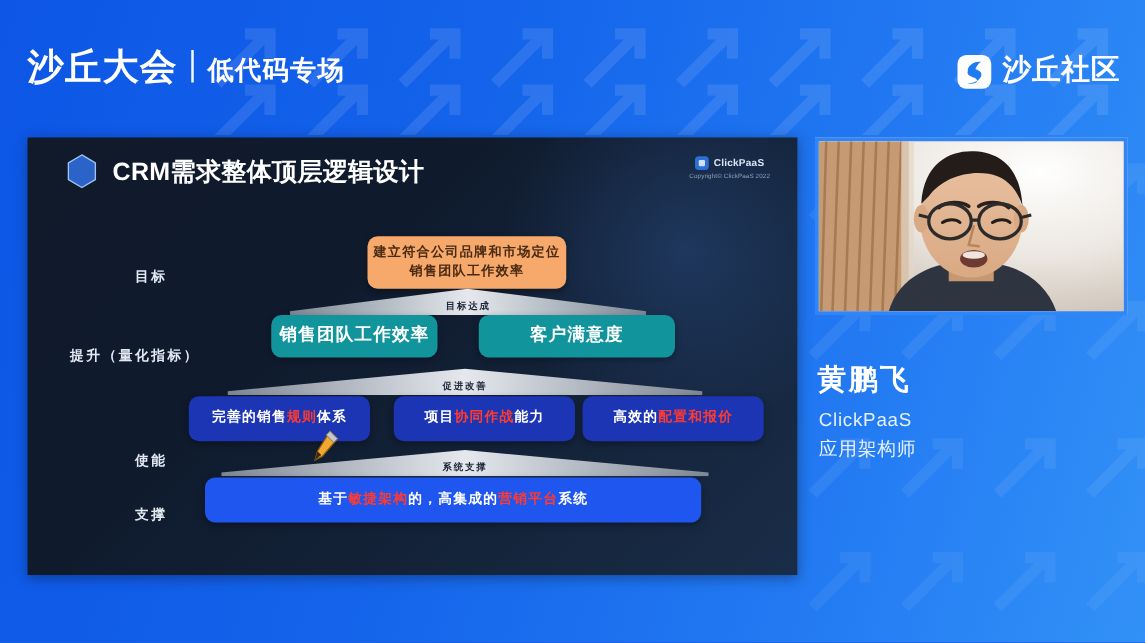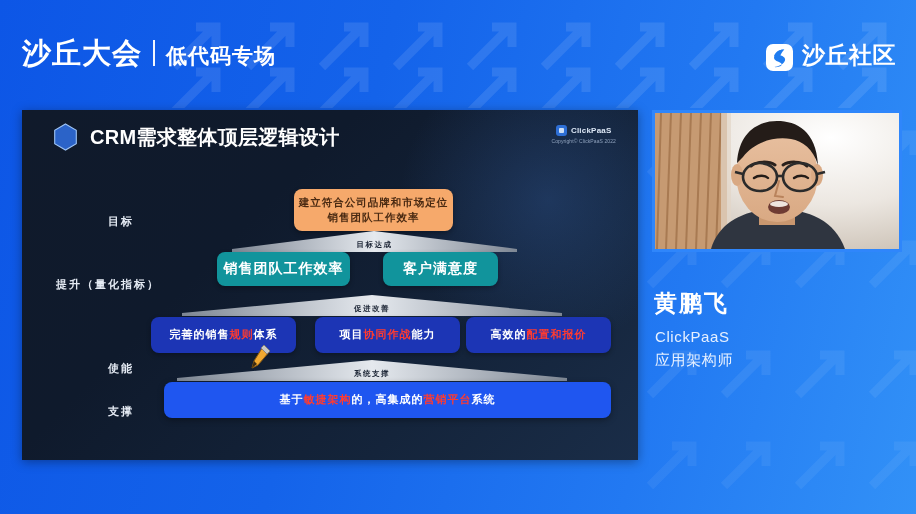--- a/index.html
+++ b/index.html
@@ -272,21 +272,21 @@
               <stop offset="50%" stop-color="#e5e9ee"></stop>
             <stop offset="100%" stop-color="#7e8794"></stop>
           </linearGradient>
         </defs>
         <polygon points="142,1 285,19 285,22 0,22 0,19" fill="url(#bg1)"></polygon>
       </svg>
       <div class="band-label" style="top:10px;">目标达成</div>
     </div>
 
     <div class="node teal" style="left:195px; top:142px; width:133px; height:34px;">销售团队工作效率</div>
-    <div class="node teal" style="left:361px; top:142px; width:115px; height:34px;">客户满意度</div>
+    <div class="node teal" style="left:361px; top:142px; width:157px; height:34px;">客户满意度</div>
 
     <div class="band" style="left:160px; top:184px; width:380px; height:22px;">
       <svg width="380" height="22" viewBox="0 0 380 22">
         <defs>
           <linearGradient id="bg2" x1="0" y1="0" x2="1" y2="0">
             <stop offset="0%" stop-color="#7e8794"></stop>
               <stop offset="50%" stop-color="#e5e9ee"></stop>
             <stop offset="100%" stop-color="#7e8794"></stop>
           </linearGradient>
         </defs>
@@ -318,21 +318,21 @@
             <stop offset="0%" stop-color="#7e8794"></stop>
               <stop offset="50%" stop-color="#e5e9ee"></stop>
             <stop offset="100%" stop-color="#7e8794"></stop>
           </linearGradient>
         </defs>
         <polygon points="195,1 390,19 390,22 0,22 0,19" fill="url(#bg3)"></polygon>
       </svg>
       <div class="band-label" style="top:10px;">系统支撑</div>
     </div>
 
-    <div class="node bright" style="left:142px; top:272px; width:447px; height:36px;font-family:Liberation Serif, serif;">
+    <div class="node bright" style="left:142px; top:272px; width:397px; height:36px;font-family:Liberation Serif, serif;">
       <span><span>基于</span><span class="hl">敏捷架构</span><span>的，高集成的</span><span class="hl">营销平台</span><span>系统</span></span>
     </div>
   </div>
 
   <div id="rightpanel">
 
     <div class="video">
       <svg class="scene" viewBox="0 0 244 136" preserveAspectRatio="none">
         <defs>
           <radialGradient id="wall" cx="0.72" cy="0.18" r="0.9">

